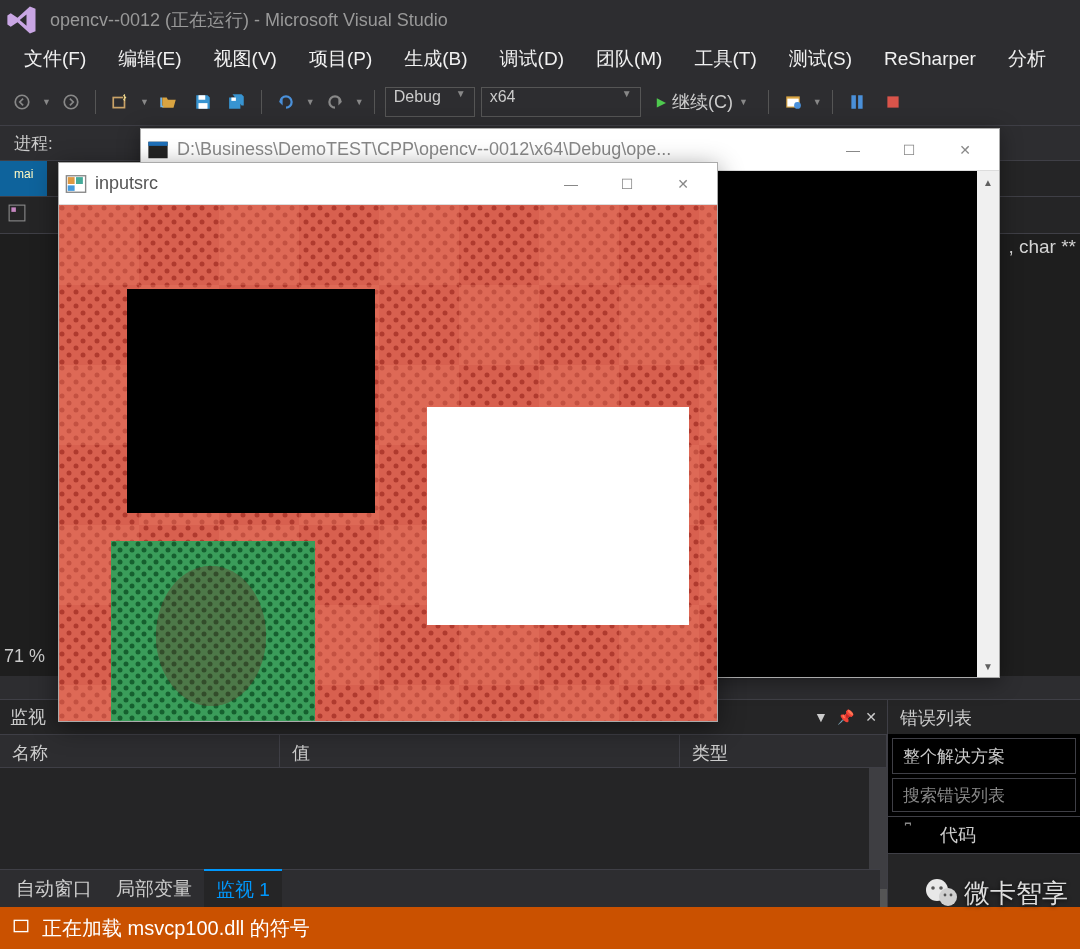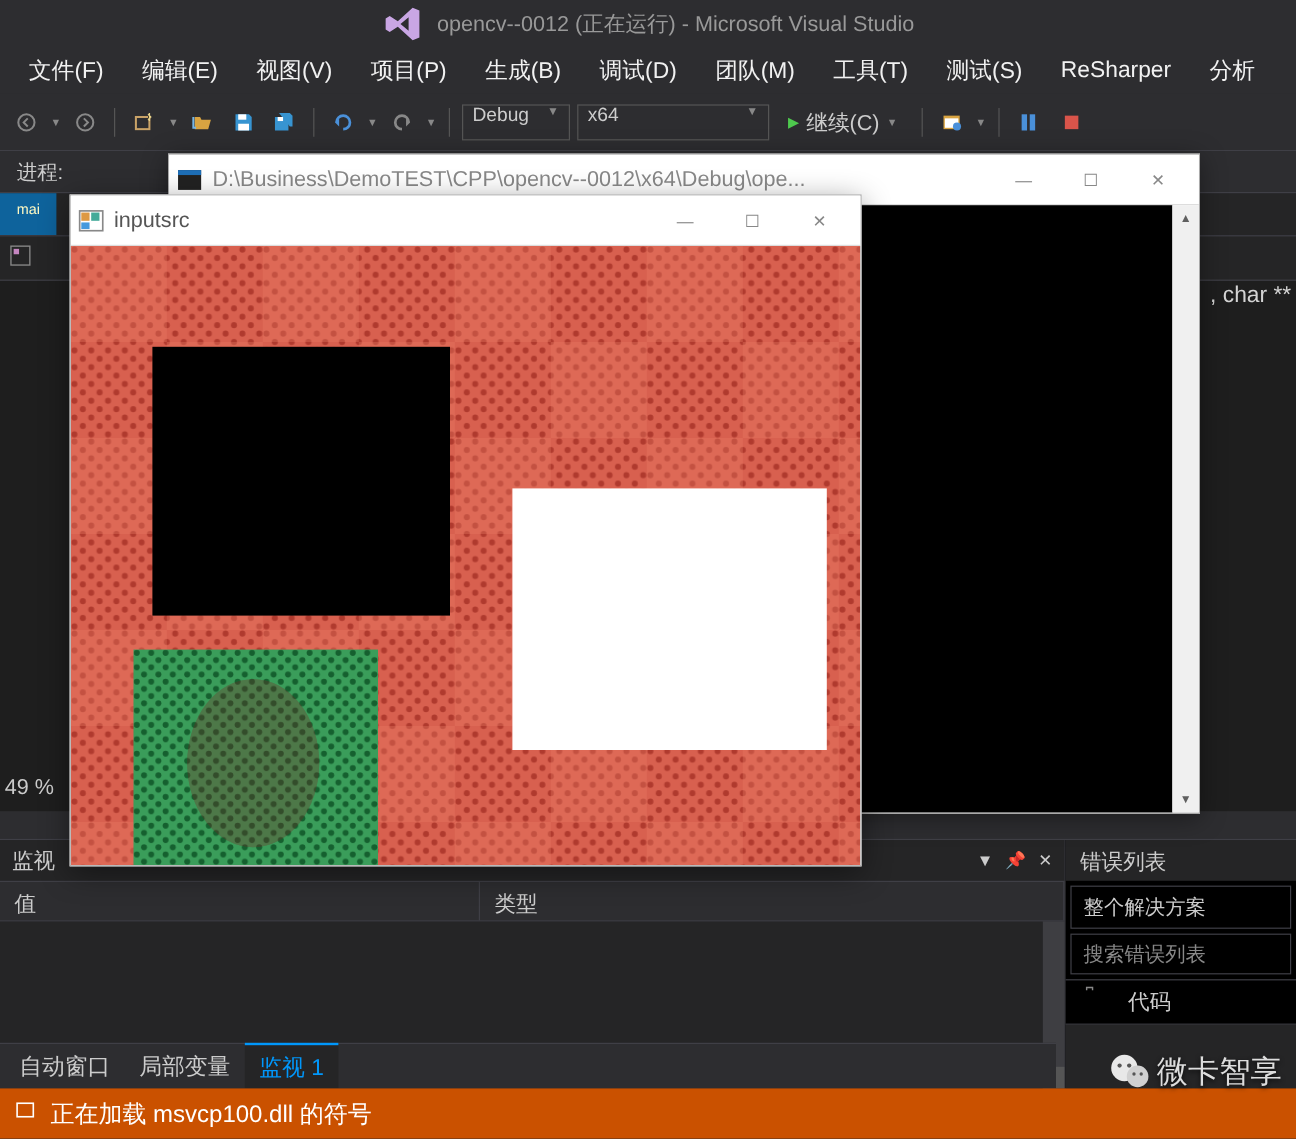--- a/index.html
+++ b/index.html
@@ -1,19 +1,19 @@
 <!DOCTYPE html>
 <html><head>
 <meta charset="utf-8">
 <style>
   * { box-sizing: border-box; margin: 0; padding: 0; }
   body { font-family: "Microsoft YaHei", "Segoe UI", sans-serif; background: #2d2d30; color: #f1f1f1; width: 1080px; height: 949px; overflow: hidden; position: relative; }
   
   
-  .title-bar { height: 40px; display: flex; align-items: center; padding: 12px 4px; background: #2d2d30; justify-content: center; }
+  .title-bar { height: 40px; display: flex; align-items: center; padding: 12px 4px; background: #2d2d30; }
   .vs-logo { width: 36px; height: 36px; display: flex; align-items: center; justify-content: center; margin-right: 10px; }
   .title-text { color: #999; font-size: 18px; }
   
   
   .menu-bar { height: 38px; display: flex; align-items: center; padding: 0 8px; gap: 0; background: #2d2d30; }
   .menu-item { color: #f1f1f1; font-size: 19px; padding: 6px 16px; cursor: pointer; white-space: nowrap; }
   
   
   .toolbar { height: 48px; display: flex; align-items: center; padding: 4px 8px; gap: 6px; background: #2d2d30; border-bottom: 1px solid #3f3f46; }
   .tb-icon { width: 28px; height: 28px; display: flex; align-items: center; justify-content: center; color: #c5c5c5; font-size: 14px; cursor: pointer; }
@@ -230,33 +230,34 @@
 <div class="code-area">
   <div class="code-toolbar">
     <span><svg width="18" height="18" viewBox="0 0 16 16">
           <rect x="1" y="1" width="14" height="14" fill="none" stroke="#888"></rect>
           <rect x="3" y="3" width="4" height="4" fill="#c586c0"></rect>
         </svg></span>
   </div>
 </div>
 <div class="code-right-text">, char **</div>
 
-<div class="gutter">49 %</div>
+<div class="gutter">71 %</div>
 
 <div class="bottom-panels">
   <div class="watch-panel">
     <div class="panel-header">
       <span>监视</span>
       <div class="panel-ctrls">
         <span>▼</span>
         <span>📌</span>
         <span>✕</span>
       </div>
     </div>
     <div class="panel-cols">
+      <div class="panel-col" style="width:280px">名称</div>
       <div class="panel-col" style="width:400px">值</div>
       <div class="panel-col" style="flex:1">类型</div>
     </div>
     <div style="display:flex;flex:1">
       <div class="panel-body"></div>
       <div class="panel-scroll">
           <div class="thumb"></div>
         </div>
     </div>
   </div>

